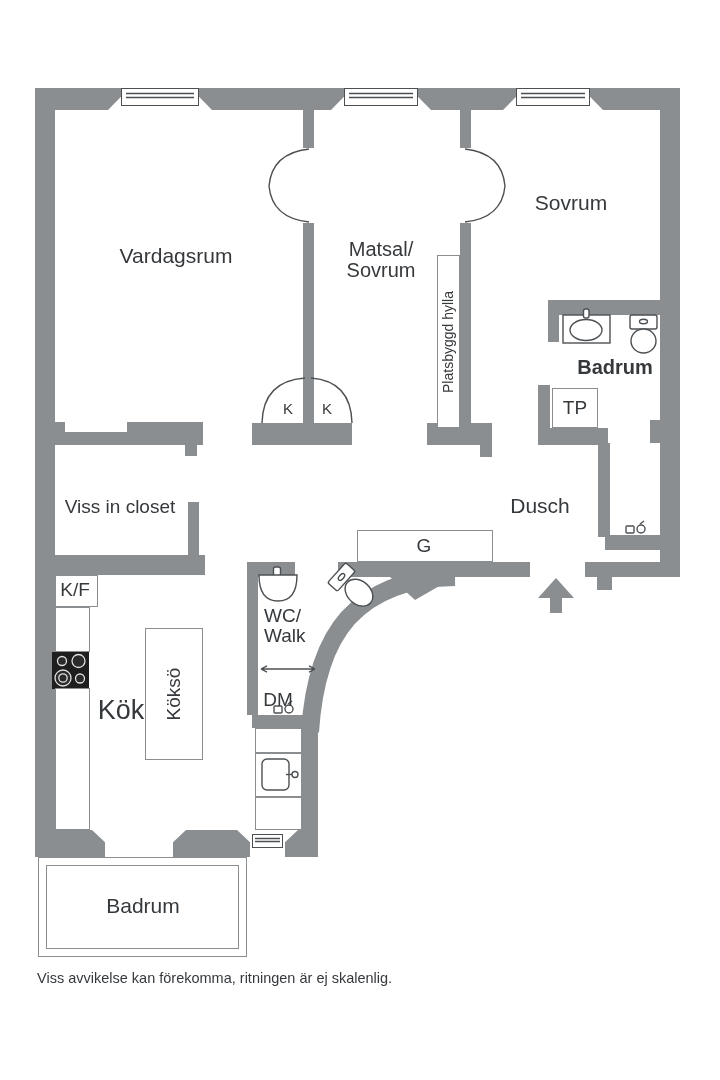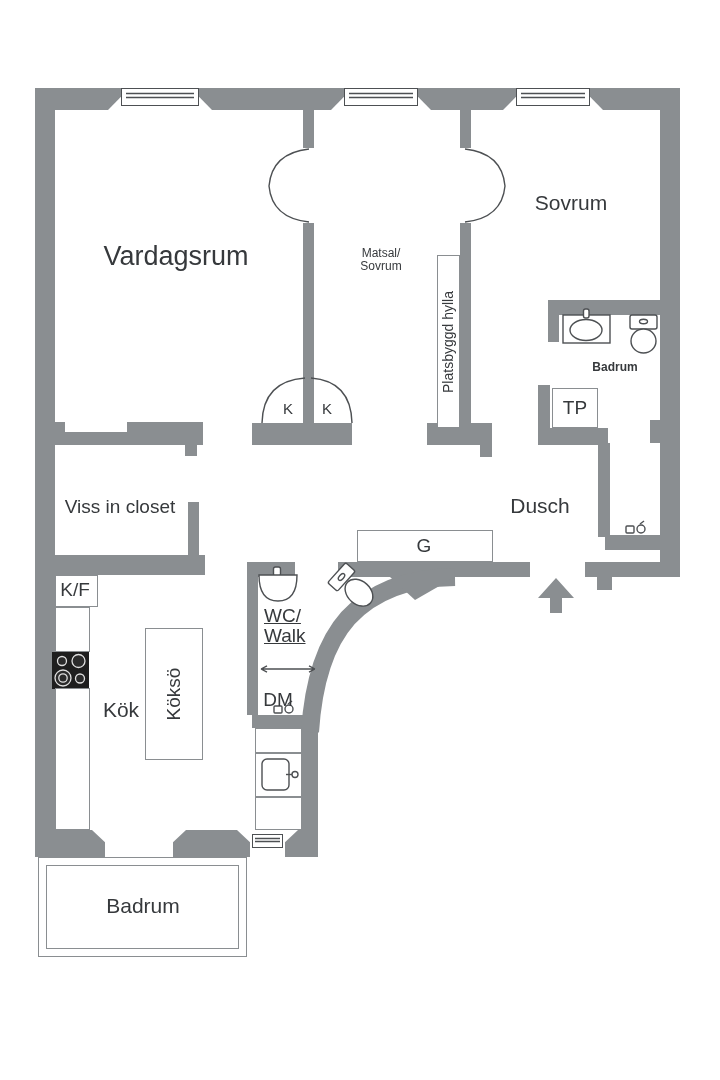--- a/index.html
+++ b/index.html
@@ -8,25 +8,25 @@
     background:#f7f7f7;
     font-family:"Liberation Sans", sans-serif;
   }
   .plan{position:relative;width:720px;height:1080px;background:var(--bg);overflow:hidden;}
   .w{position:absolute;background:var(--wall);}
   .notch{position:absolute;background:var(--bg);}
   .box{position:absolute;background:#fff;border:1.6px solid var(--wall);box-sizing:border-box;}
   .win{position:absolute;background:#fff;border:1.3px solid var(--outline);box-sizing:border-box;}
   .stove{position:absolute;background:var(--stove);}
   .lbl{position:absolute;color:var(--text);white-space:nowrap;transform:translate(-50%,-50%);
-       font-size:12px;line-height:1.05;text-align:center;}
+       font-size:20px;line-height:1.05;text-align:center;}
   .lbl.small{font-size:19px;}
   .lbl.tiny{font-size:15px;}
   .lbl.vert{transform:translate(-50%,-50%) rotate(-90deg);}
-  .lbl.left{transform:none;text-align:left;text-decoration:underline;}
+  .lbl.left{transform:none;text-align:left;}
   .footnote{position:absolute;color:var(--text);font-size:14.5px;}
   svg.overlay{position:absolute;left:0;top:0;}
   .ln{stroke:var(--outline);fill:none;stroke-width:1.4;}
   .fw{stroke:var(--outline);fill:#fff;stroke-width:1.4;}
   .wf{fill:var(--wall);stroke:none;}
   .wstroke{stroke:var(--wall);fill:none;}
   .burner{stroke:#dfdfdf;fill:#2b2b2b;stroke-width:1.3;}
 </style>
 </head>
 <body style="--wall: #8a8e91; --outline: #4d5053; --text: #36393c; --bg: #ffffff; --stove: #1e1e1e;">
@@ -150,38 +150,39 @@
 
     <g>
       <circle class="burner" cx="62" cy="661" r="4.5"></circle>
       <circle class="burner" cx="78.5" cy="661" r="6.5"></circle>
       <circle class="burner" cx="63" cy="678" r="8"></circle>
       <circle class="burner" cx="63" cy="678" r="4.2"></circle>
       <circle class="burner" cx="80" cy="678.5" r="4.5"></circle>
     </g>
   </svg>
 
-  <div class="lbl" style="left:176px;top:256px;font-size:27px;">Vardagsrum</div>
+  <div class="lbl" style="left:176px;top:256px;font-size:21px;">Vardagsrum</div>
   <div class="lbl" style="left:381px;top:260px;">
     <div>Matsal/</div>
     <div>Sovrum</div>
   </div>
   <div class="lbl" style="left:571px;top:203px;font-size:21px;">Sovrum</div>
   <div class="lbl" style="left:615px;top:367px;font-weight:bold;">Badrum</div>
   <div class="lbl" style="left:540px;top:506px;font-size:21px;">Dusch</div>
   <div class="lbl small" style="left:120px;top:507px;">Viss in closet</div>
-  <div class="lbl" style="left:121px;top:710px;font-size:21px;">Kök</div>
+  <div class="lbl" style="left:121px;top:710px;font-size:27px;">Kök</div>
   <div class="lbl small left" style="left:264px;top:606px;">
     <div>WC/</div>
     <div>Walk</div>
   </div>
   <div class="lbl" style="left:143px;top:906px;font-size:21px;">Badrum</div>
 
   <div class="lbl small" style="left:575px;top:408px;">TP</div>
   <div class="lbl small" style="left:424px;top:546px;">G</div>
   <div class="lbl small" style="left:75px;top:590px;">K/F</div>
   <div class="lbl small" style="left:278px;top:700px;">DM</div>
   <div class="lbl tiny" style="left:288px;top:409px;">K</div>
   <div class="lbl tiny" style="left:327px;top:409px;">K</div>
   <div class="lbl small vert" style="left:174px;top:694px;">Köksö</div>
   <div class="lbl vert" style="left:448px;top:342px;font-size:14px;">Platsbyggd hylla</div>
 
+  <div class="footnote" style="left:37px;top:970px;">Viss avvikelse kan förekomma, ritningen är ej skalenlig.</div>
 </div>
 
 </body></html>

